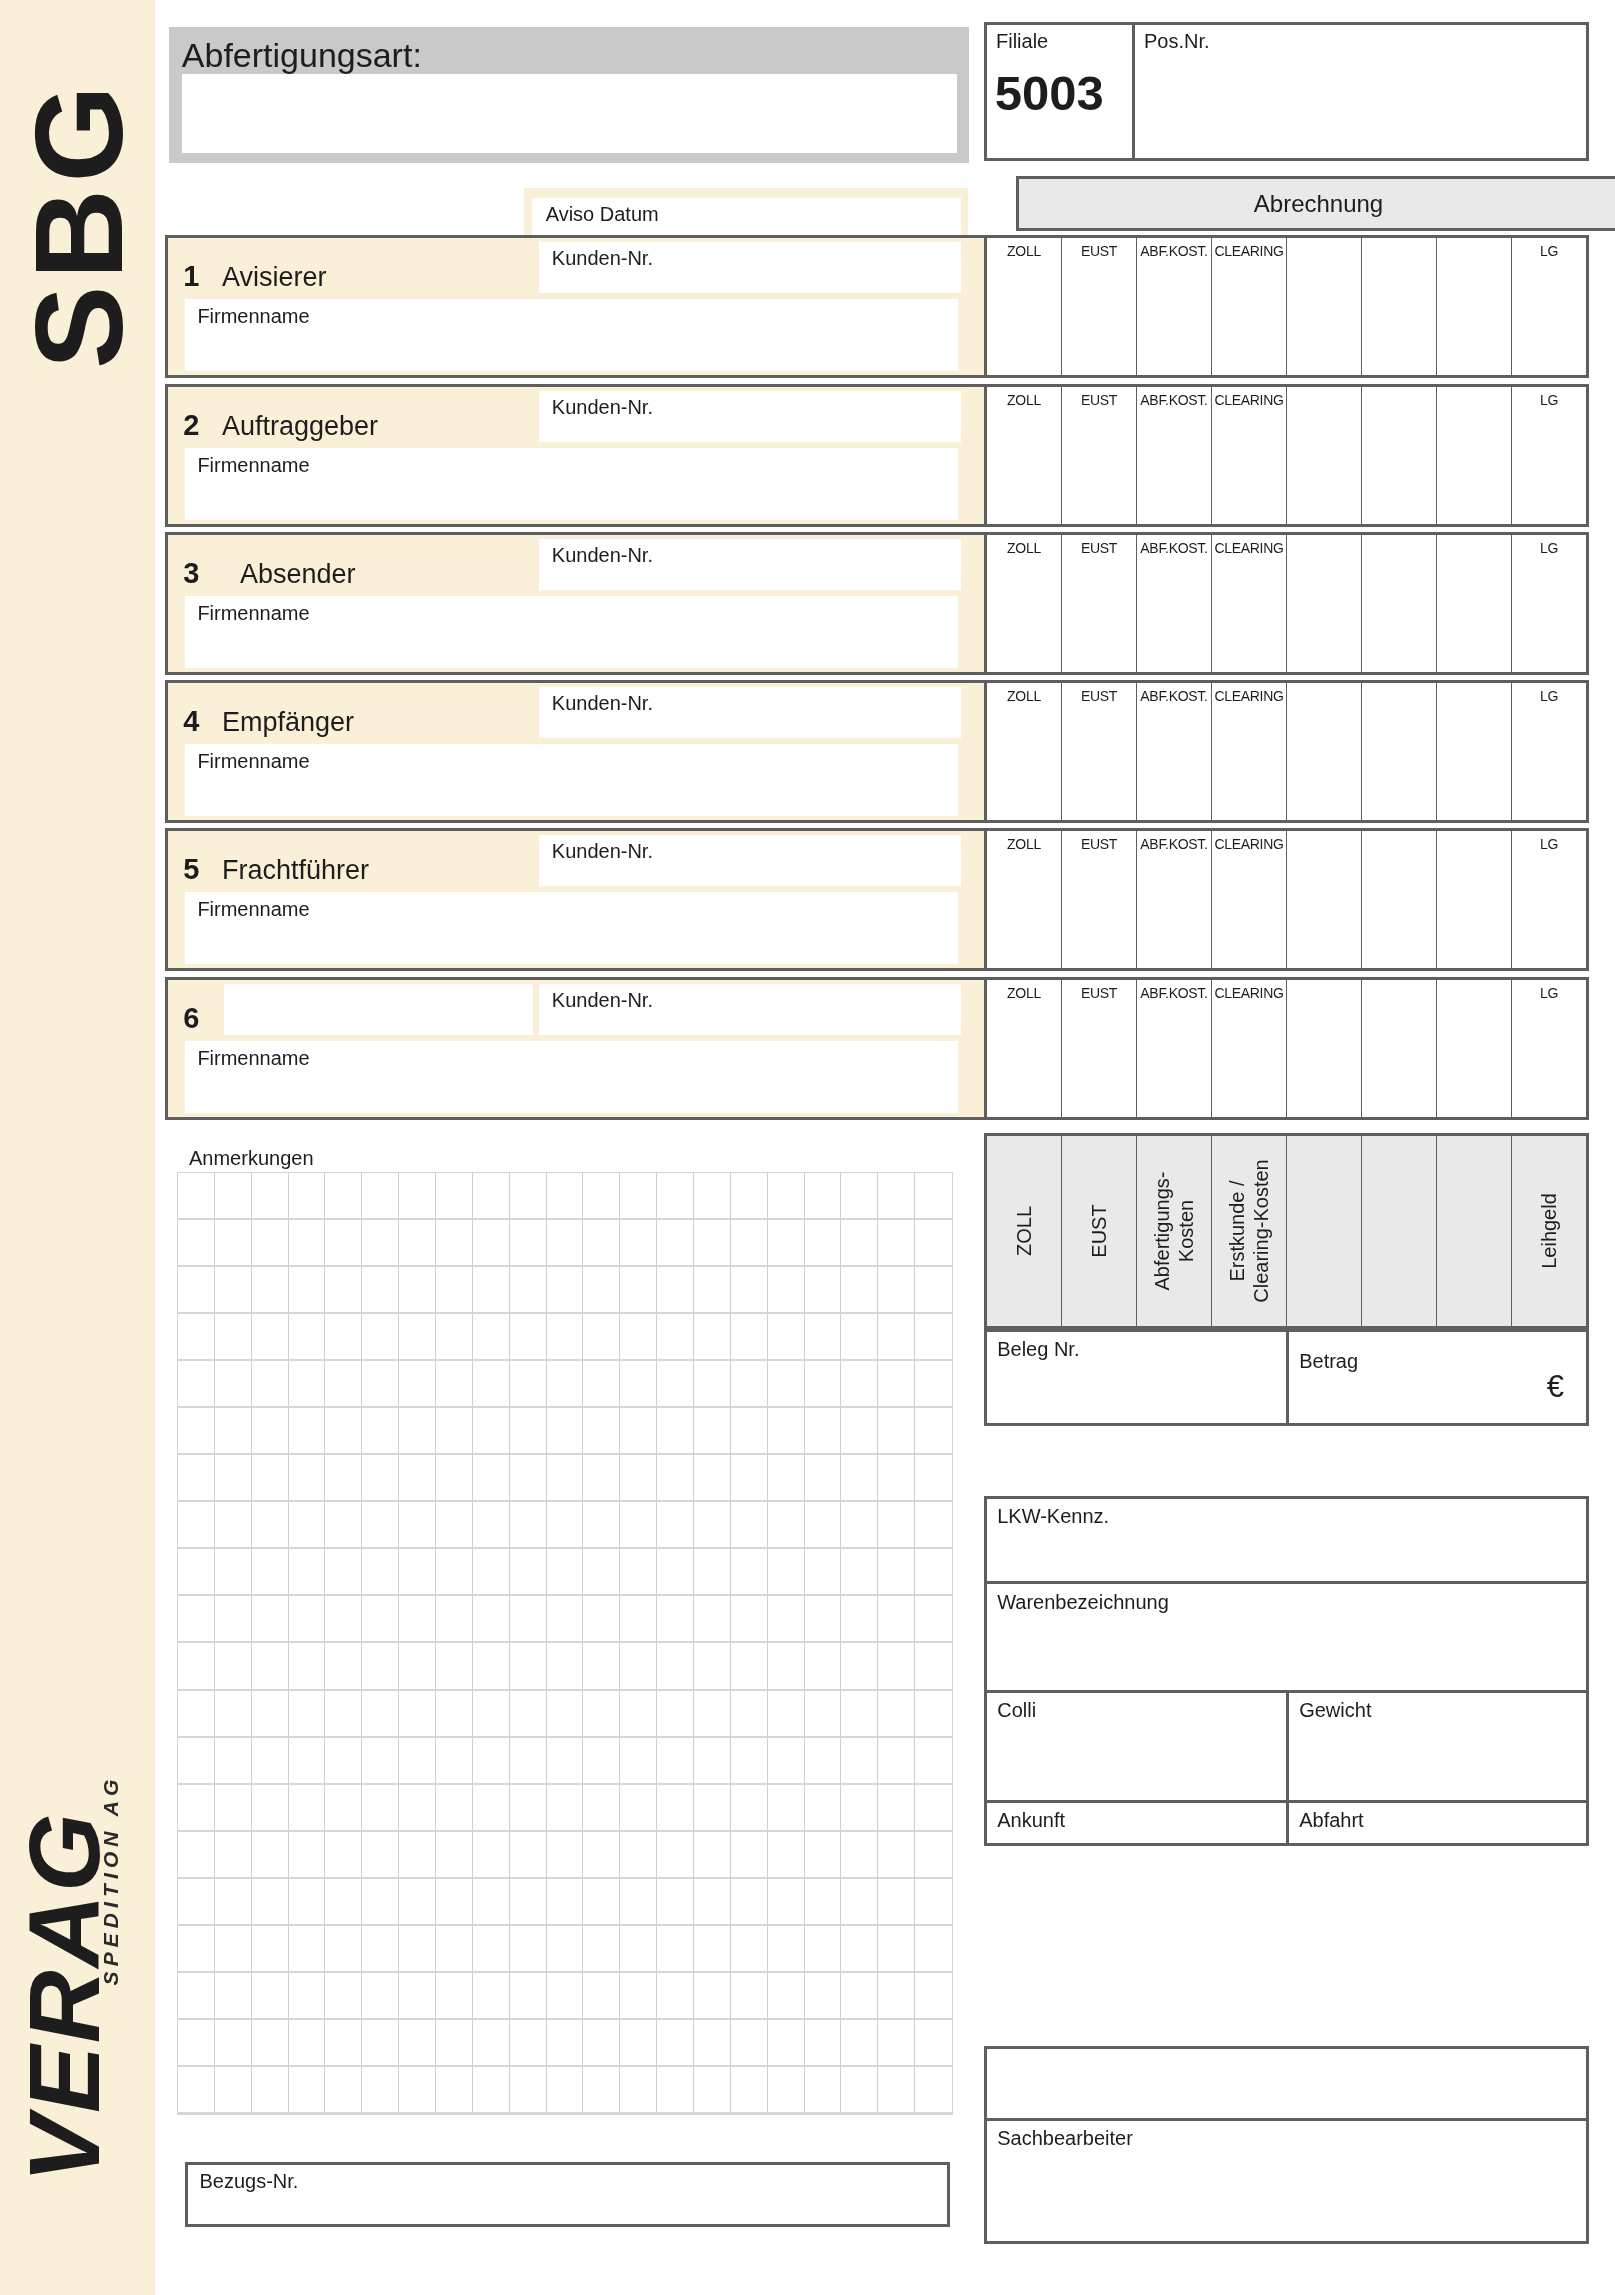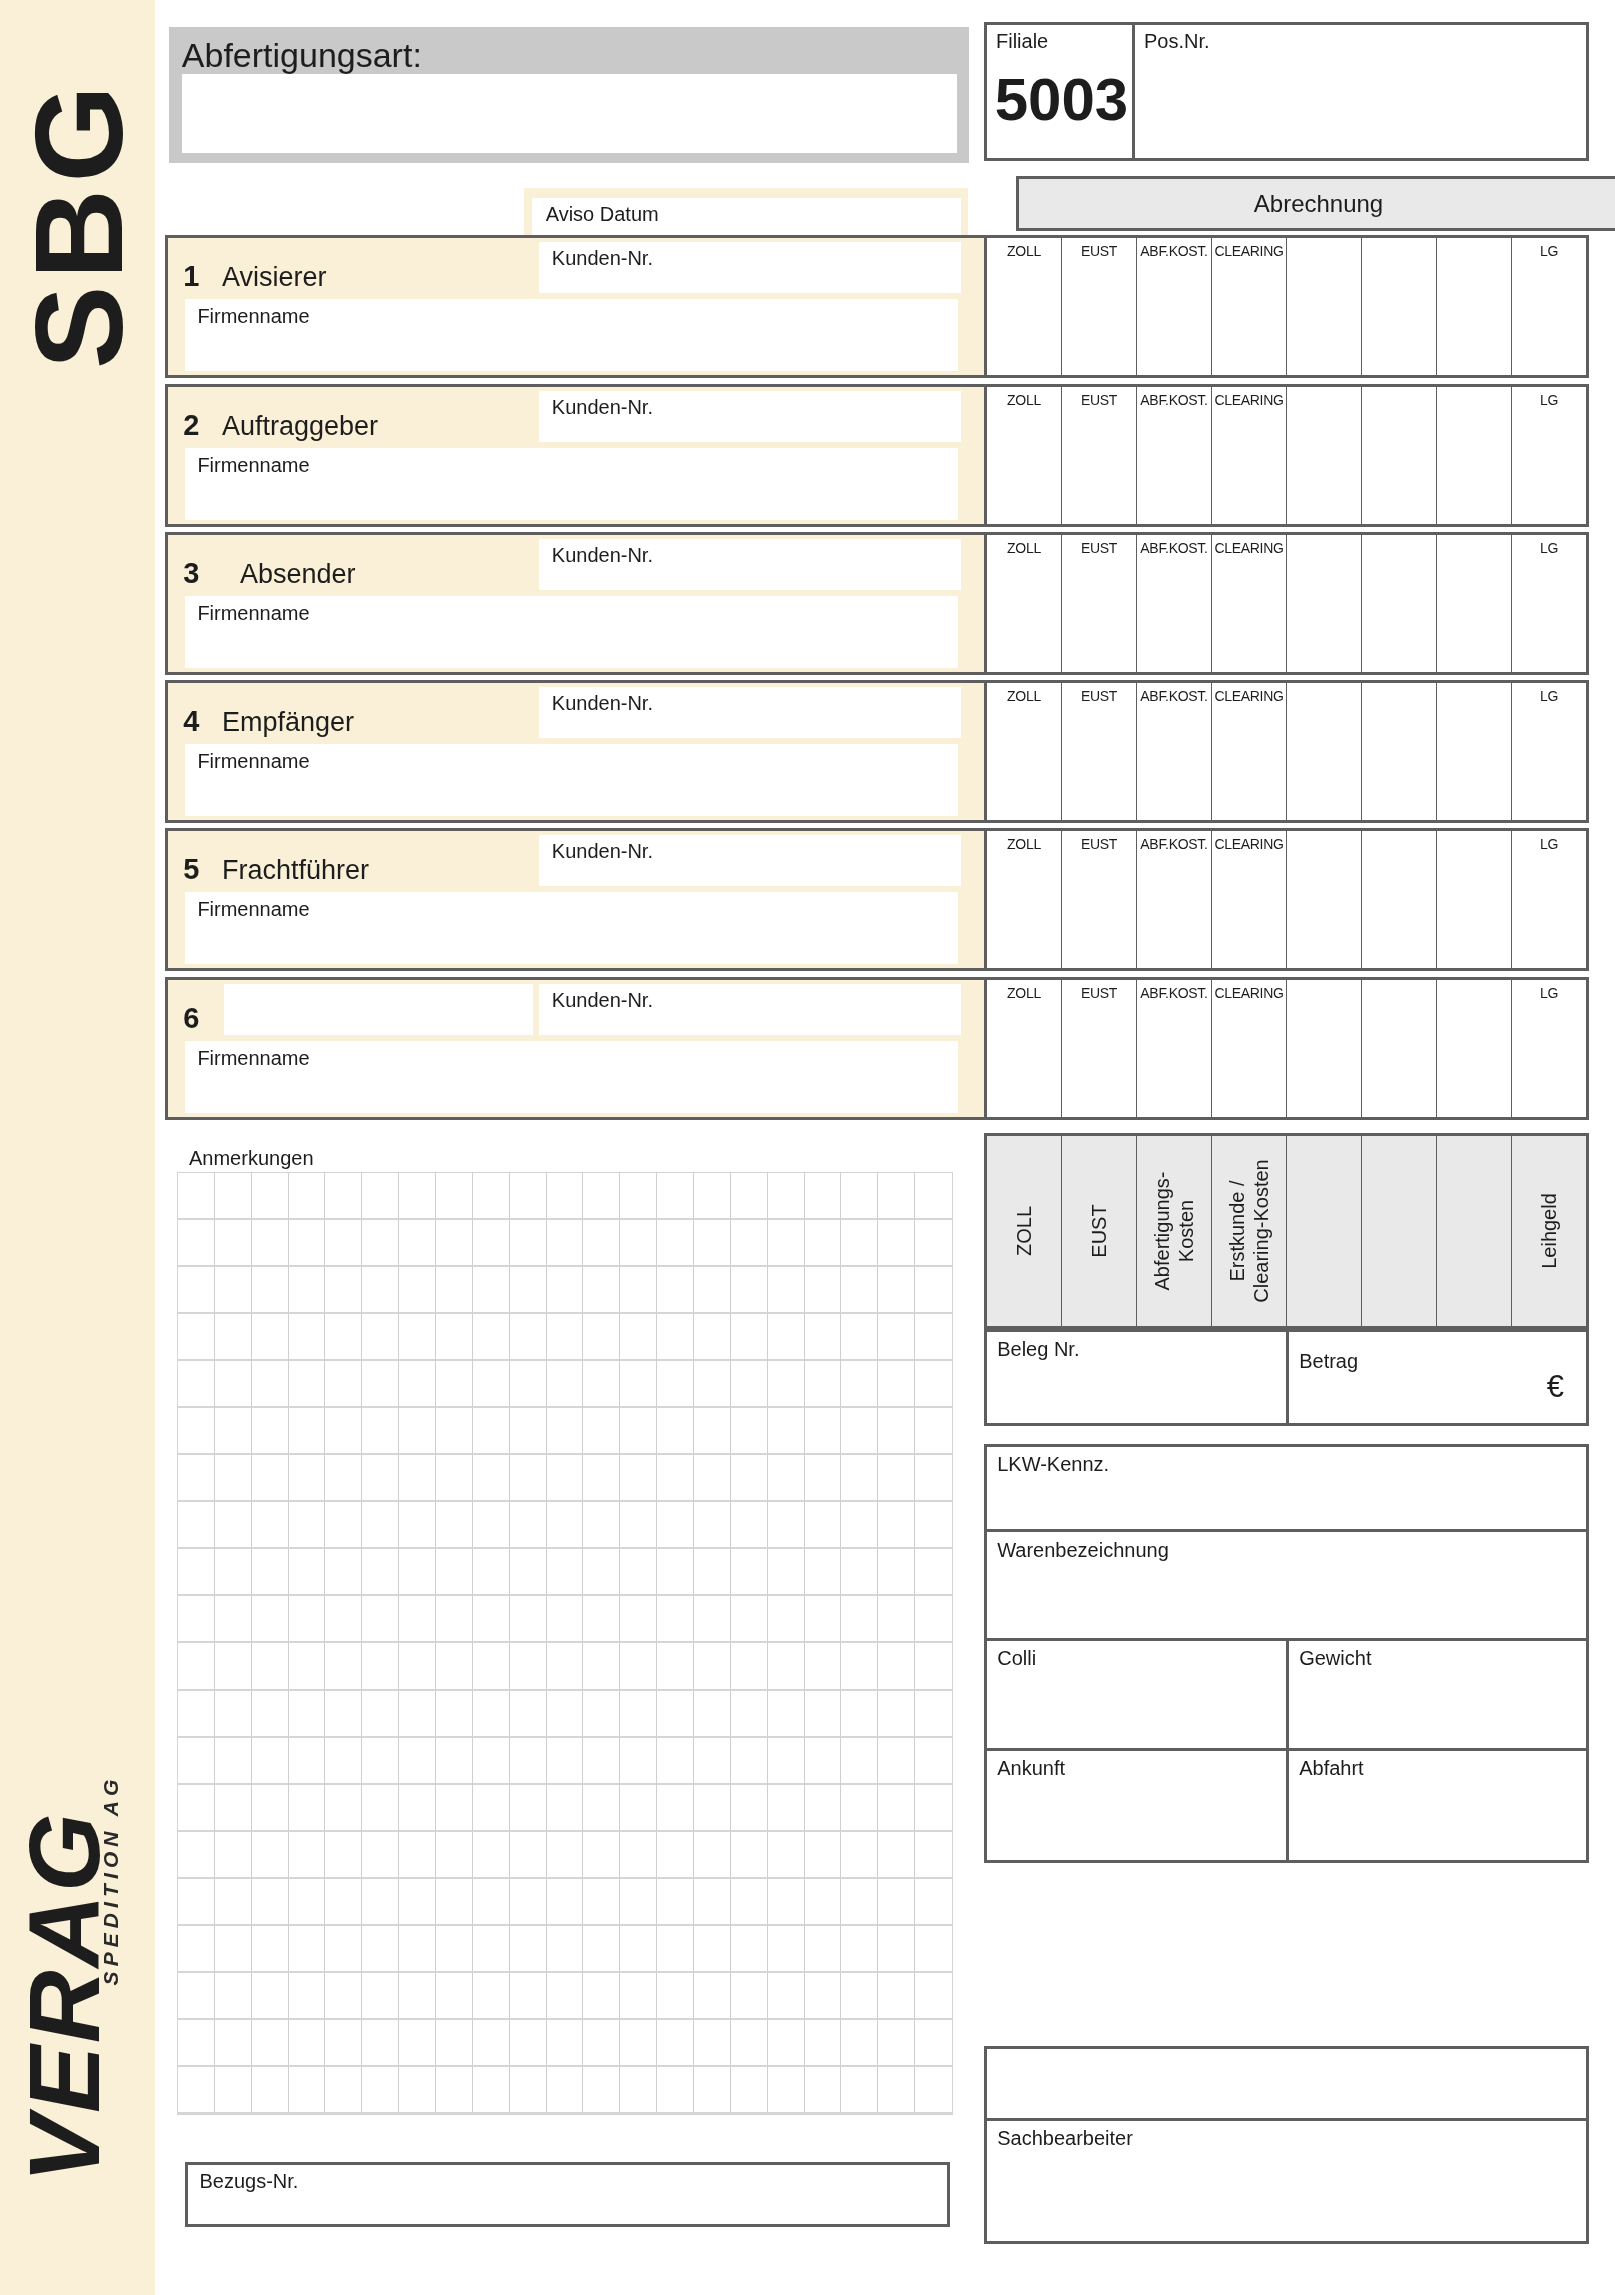--- a/index.html
+++ b/index.html
@@ -68,21 +68,21 @@
   </div>
 
   <div class="abs grayhdr" style="left:169px;top:27px;width:800px;height:136px;">
     <div class="abs abfart" style="left:12.8px;top:9px;">Abfertigungsart:</div>
     <div class="whitefield" style="left:12.8px;top:47px;width:775px;height:79px;"></div>
   </div>
 
   <div class="box" style="left:984px;top:22px;width:605px;height:139px;">
     <div class="divider-v" style="left:145px;"></div>
     <div class="abs lbl" style="left:9px;top:5.1px;">Filiale</div>
-    <div class="abs" style="left:7.7px;top:40px;font-size:60px;font-weight:bold;">5003</div>
+    <div class="abs" style="left:7.7px;top:40px;font-size:49px;font-weight:bold;">5003</div>
     <div class="abs lbl" style="left:157px;top:5.1px;">Pos.Nr.</div>
     <div class="abs" style="left:148px;top:25.6px;right:2.6px;bottom:2.6px;"></div>
   </div>
 
   <div class="abs creambox" style="left:524px;top:188px;width:444px;height:47px;">
     <div class="whitefield" style="left:7.7px;top:10.2px;width:429px;height:37px;">
       <div class="abs lbl" style="left:14px;top:5.1px;">Aviso Datum</div>
     </div>
   </div>
 
@@ -770,21 +770,21 @@
       <div class="gcell"></div>
       <div class="gcell"></div>
       <div class="gcell"></div>
       <div class="gcell"></div>
       <div class="gcell"></div>
       <div class="gcell"></div>
       <div class="gcell"></div>
       <div class="gcell"></div>
     </div>
 
-  <div class="box" style="left:984px;top:1444px;width:605px;height:419px;">
+  <div class="box" style="left:984px;top:1496px;width:605px;height:350px;">
     <div class="abs" style="left:0;top:0;width:100%;height:82px;">
       <div class="abs lbl" style="left:10.2px;top:6.4px;">LKW-Kennz.</div>
     </div>
     <div class="divider-h" style="top:82px;"></div>
     <div class="abs" style="left:0;top:86px;width:100%;height:105px;">
       <div class="abs lbl" style="left:10.2px;top:6.4px;">Warenbezeichnung</div>
     </div>
     <div class="divider-h" style="top:191px;"></div>
     <div class="abs" style="left:0;top:194px;width:299px;height:107px;">
       <div class="abs lbl" style="left:10.2px;top:6.4px;">Colli</div>

